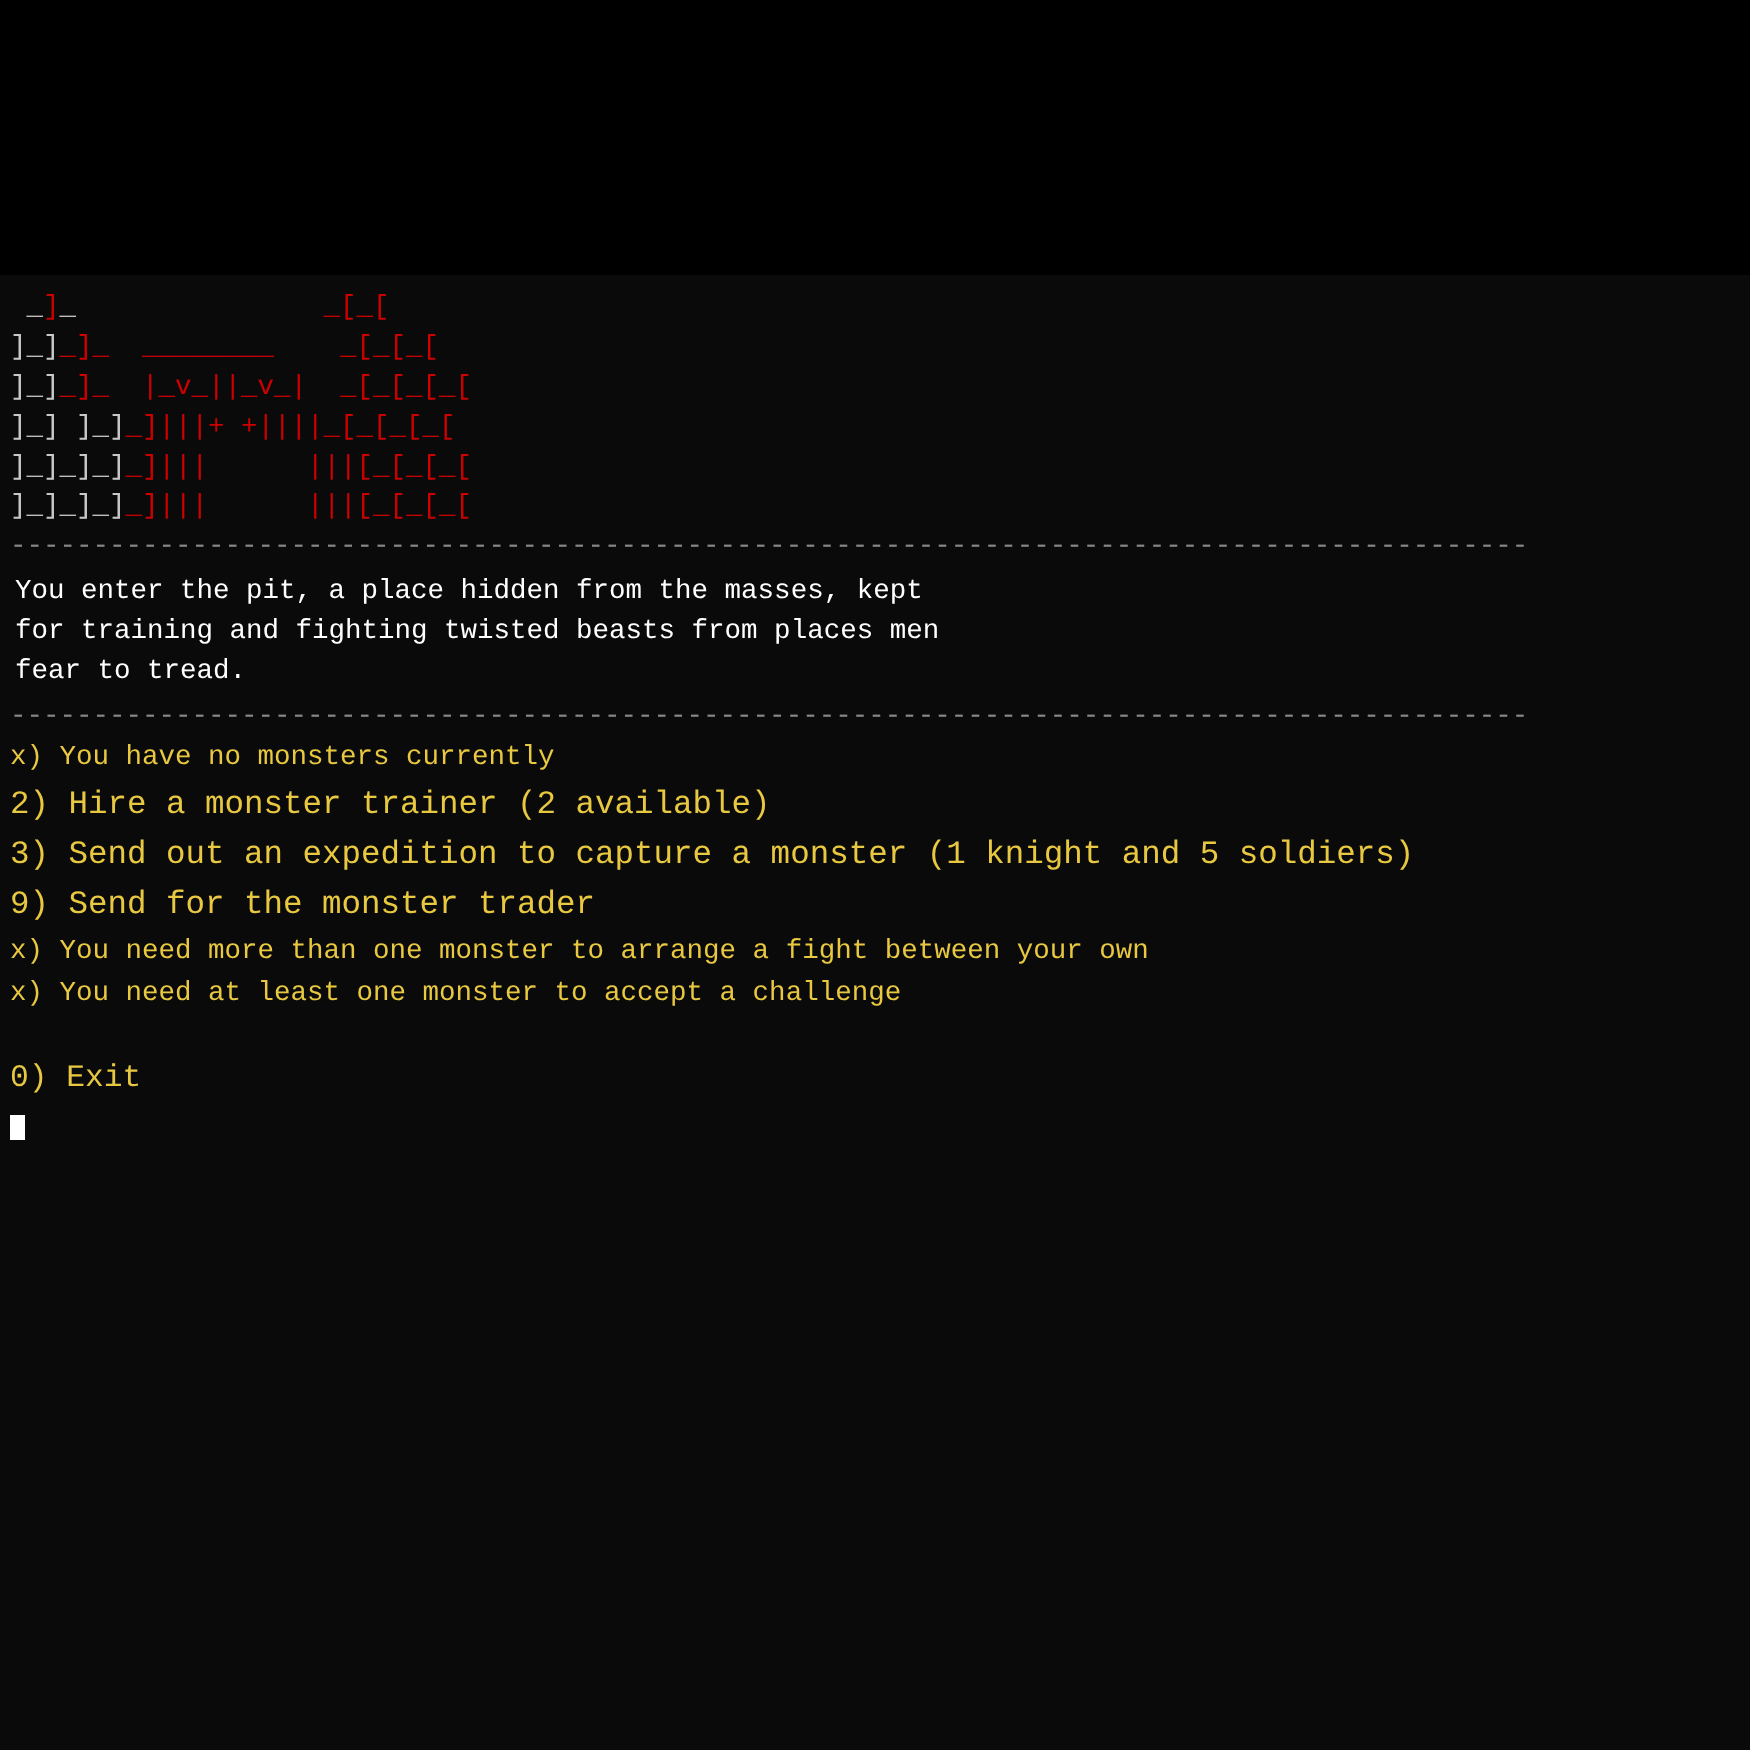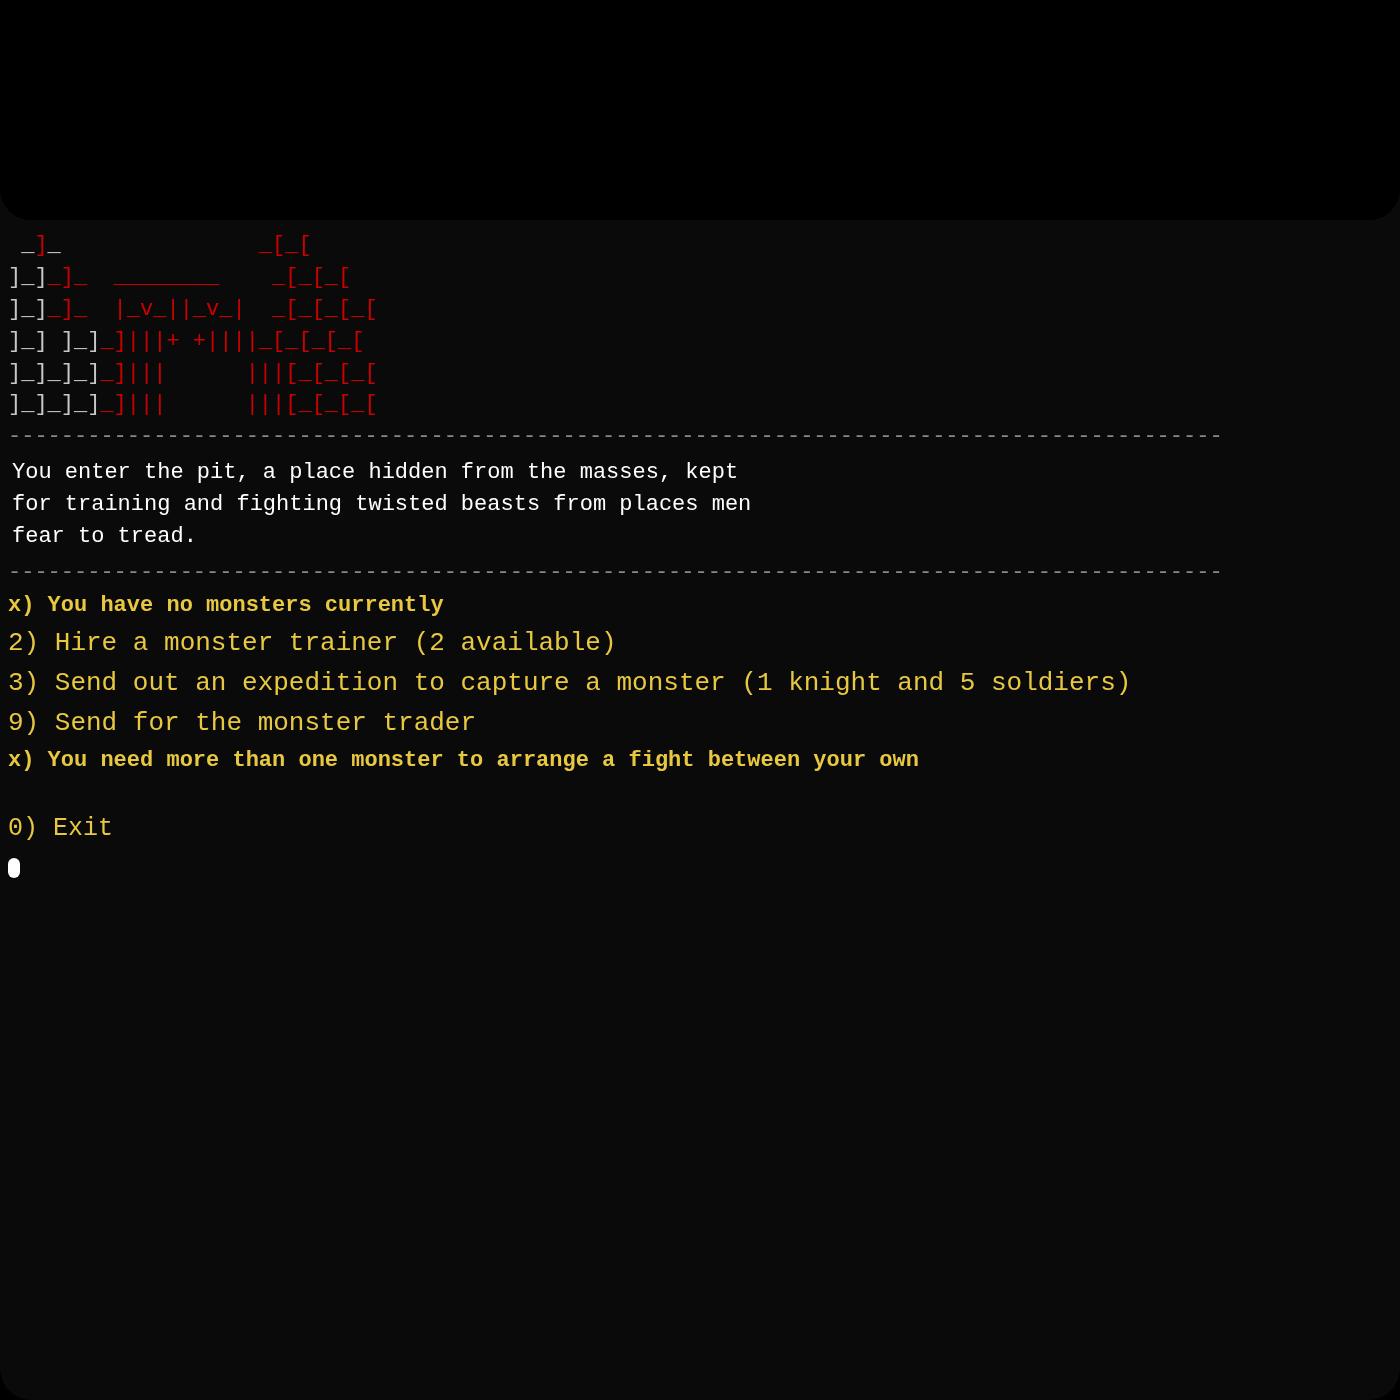--- a/index.html
+++ b/index.html
@@ -1,19 +1,18 @@
 <!DOCTYPE html>
 <html><head>
   <meta charset="utf-8">
   <style>
     * {
       margin: 0;
       padding: 0;
       box-sizing: border-box;
-      border-radius: 31px;
     }
 
     body {
       background-color: #000000;
       width: 1400px;
       height: 1400px;
       overflow: hidden;
       display: flex;
       align-items: flex-start;
       justify-content: flex-start;
@@ -64,21 +63,20 @@
       font-size: 22px;
       line-height: 1.45;
       margin: 4px 4px;
     }
 
     .menu-item-disabled {
       color: #e8c840;
       font-size: 22px;
       line-height: 1.55;
       white-space: pre;
-      font-weight: bold;
     }
 
     .menu-item-active {
       color: #e8c840;
       font-size: 26px;
       line-height: 1.55;
       white-space: pre;
     }
 
     .menu-item-exit {
@@ -133,20 +131,21 @@
 
     
     <div class="divider">--------------------------------------------------------------------------------------------</div>
 
     
     <div class="menu-item-disabled">x) You have no monsters currently</div>
     <div class="menu-item-active">2) Hire a monster trainer (2 available)</div>
     <div class="menu-item-active">3) Send out an expedition to capture a monster (1 knight and 5 soldiers)</div>
     <div class="menu-item-active">9) Send for the monster trader</div>
     <div class="menu-item-disabled">x) You need more than one monster to arrange a fight between your own</div>
+    <div class="menu-item-disabled">x) You need at least one monster to accept a challenge</div>
 
     <br>
 
     
     <div class="menu-item-exit">0) Exit</div>
 
     
     <div class="cursor-line">
       <span class="cursor"></span>
     </div>

